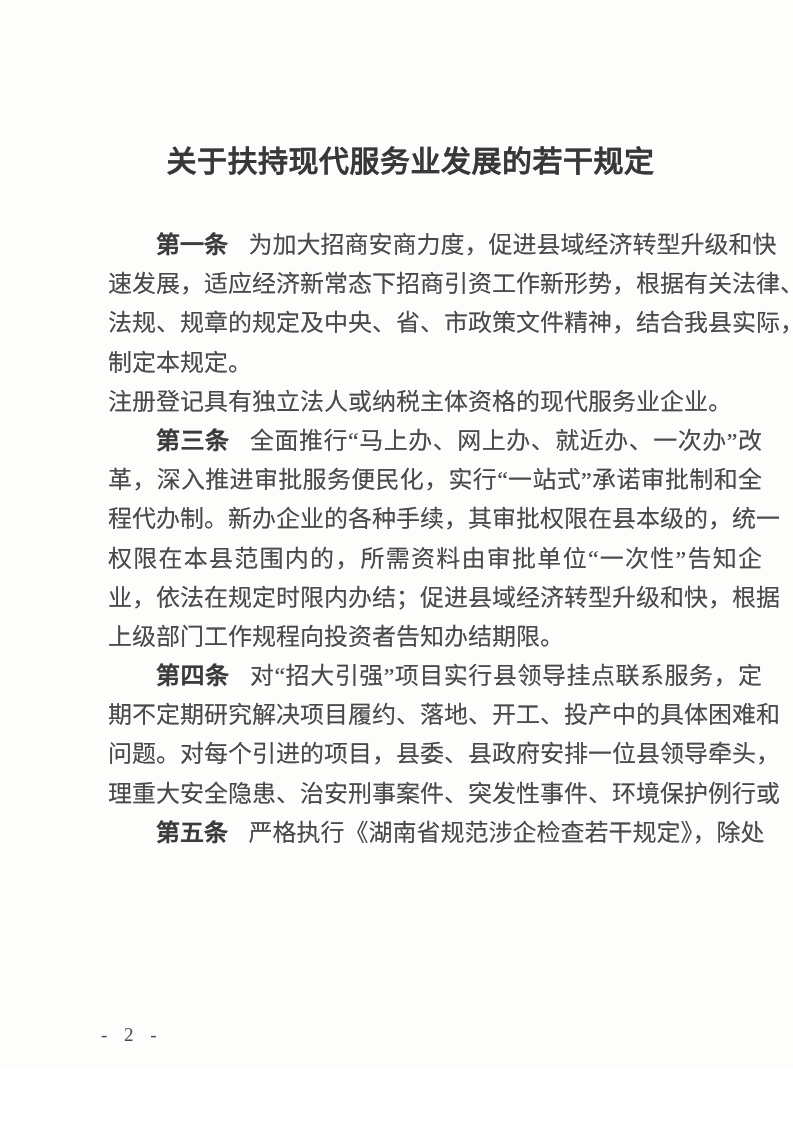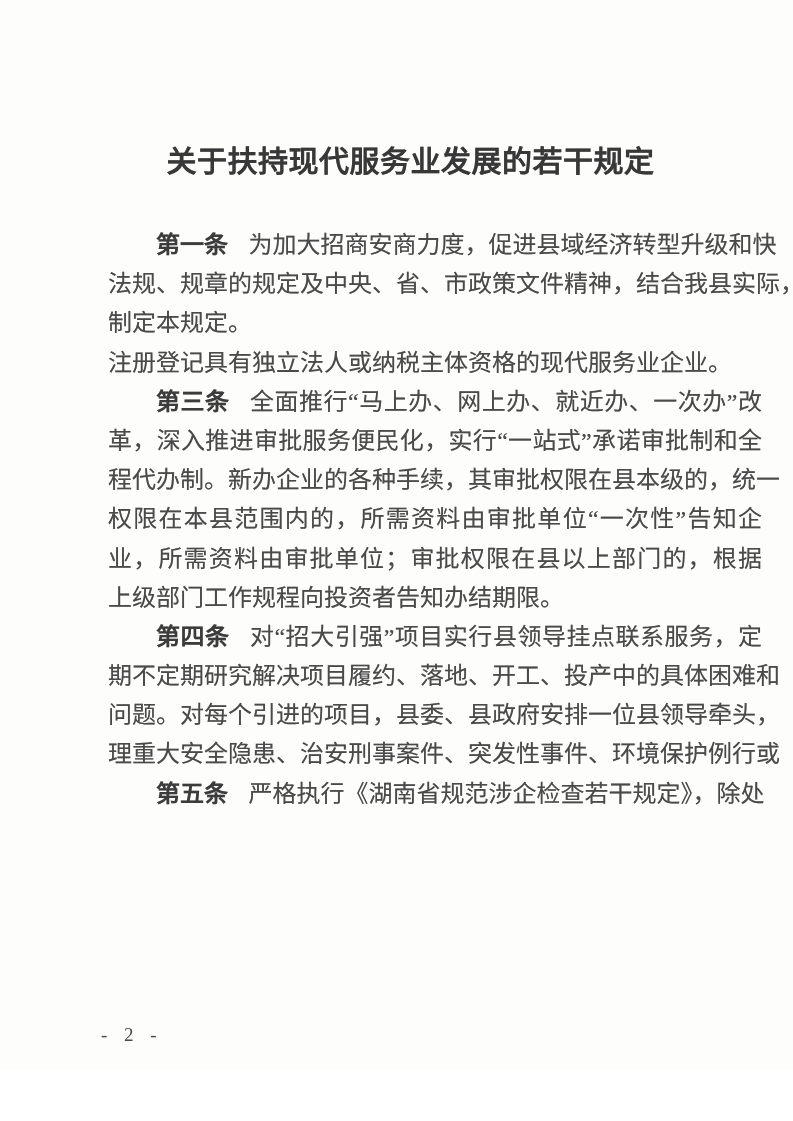--- a/index.html
+++ b/index.html
@@ -66,28 +66,29 @@
   }
 </style>
 </head>
 <body>
 
 <div class="page">
   <h1 class="doc-title">关于扶持现代服务业发展的若干规定</h1>
 
   <div class="doc-body">
       <div class="line first"><span class="term">第一条</span><span>为加大招商安商力度，促进县域经济转型升级和快</span></div>
+      <div class="line">速发展，适应经济新常态下招商引资工作新形势，根据有关法律、</div>
       <div class="line">法规、规章的规定及中央、省、市政策文件精神，结合我县实际，</div>
       <div class="line para-end">制定本规定。</div>
       <div class="line para-end">注册登记具有独立法人或纳税主体资格的现代服务业企业。</div>
       <div class="line first"><span class="term">第三条</span><span>全面推行“马上办、网上办、就近办、一次办”改</span></div>
       <div class="line">革，深入推进审批服务便民化，实行“一站式”承诺审批制和全</div>
       <div class="line">程代办制。新办企业的各种手续，其审批权限在县本级的，统一</div>
       <div class="line">权限在本县范围内的，所需资料由审批单位“一次性”告知企</div>
-      <div class="line">业，所需资料由审批单位；审批权限在县以上部门的，根据</div>
+      <div class="line">业，依法在规定时限内办结；促进县域经济转型升级和快，根据</div>
       <div class="line para-end">上级部门工作规程向投资者告知办结期限。</div>
       <div class="line first"><span class="term">第四条</span><span>对“招大引强”项目实行县领导挂点联系服务，定</span></div>
       <div class="line">期不定期研究解决项目履约、落地、开工、投产中的具体困难和</div>
       <div class="line">问题。对每个引进的项目，县委、县政府安排一位县领导牵头，</div>
       <div class="line">理重大安全隐患、治安刑事案件、突发性事件、环境保护例行或</div>
       <div class="line first"><span class="term">第五条</span><span>严格执行《湖南省规范涉企检查若干规定》，除处</span></div>
     </div>
 
   <div class="page-number">- 2 -</div>
 </div>

